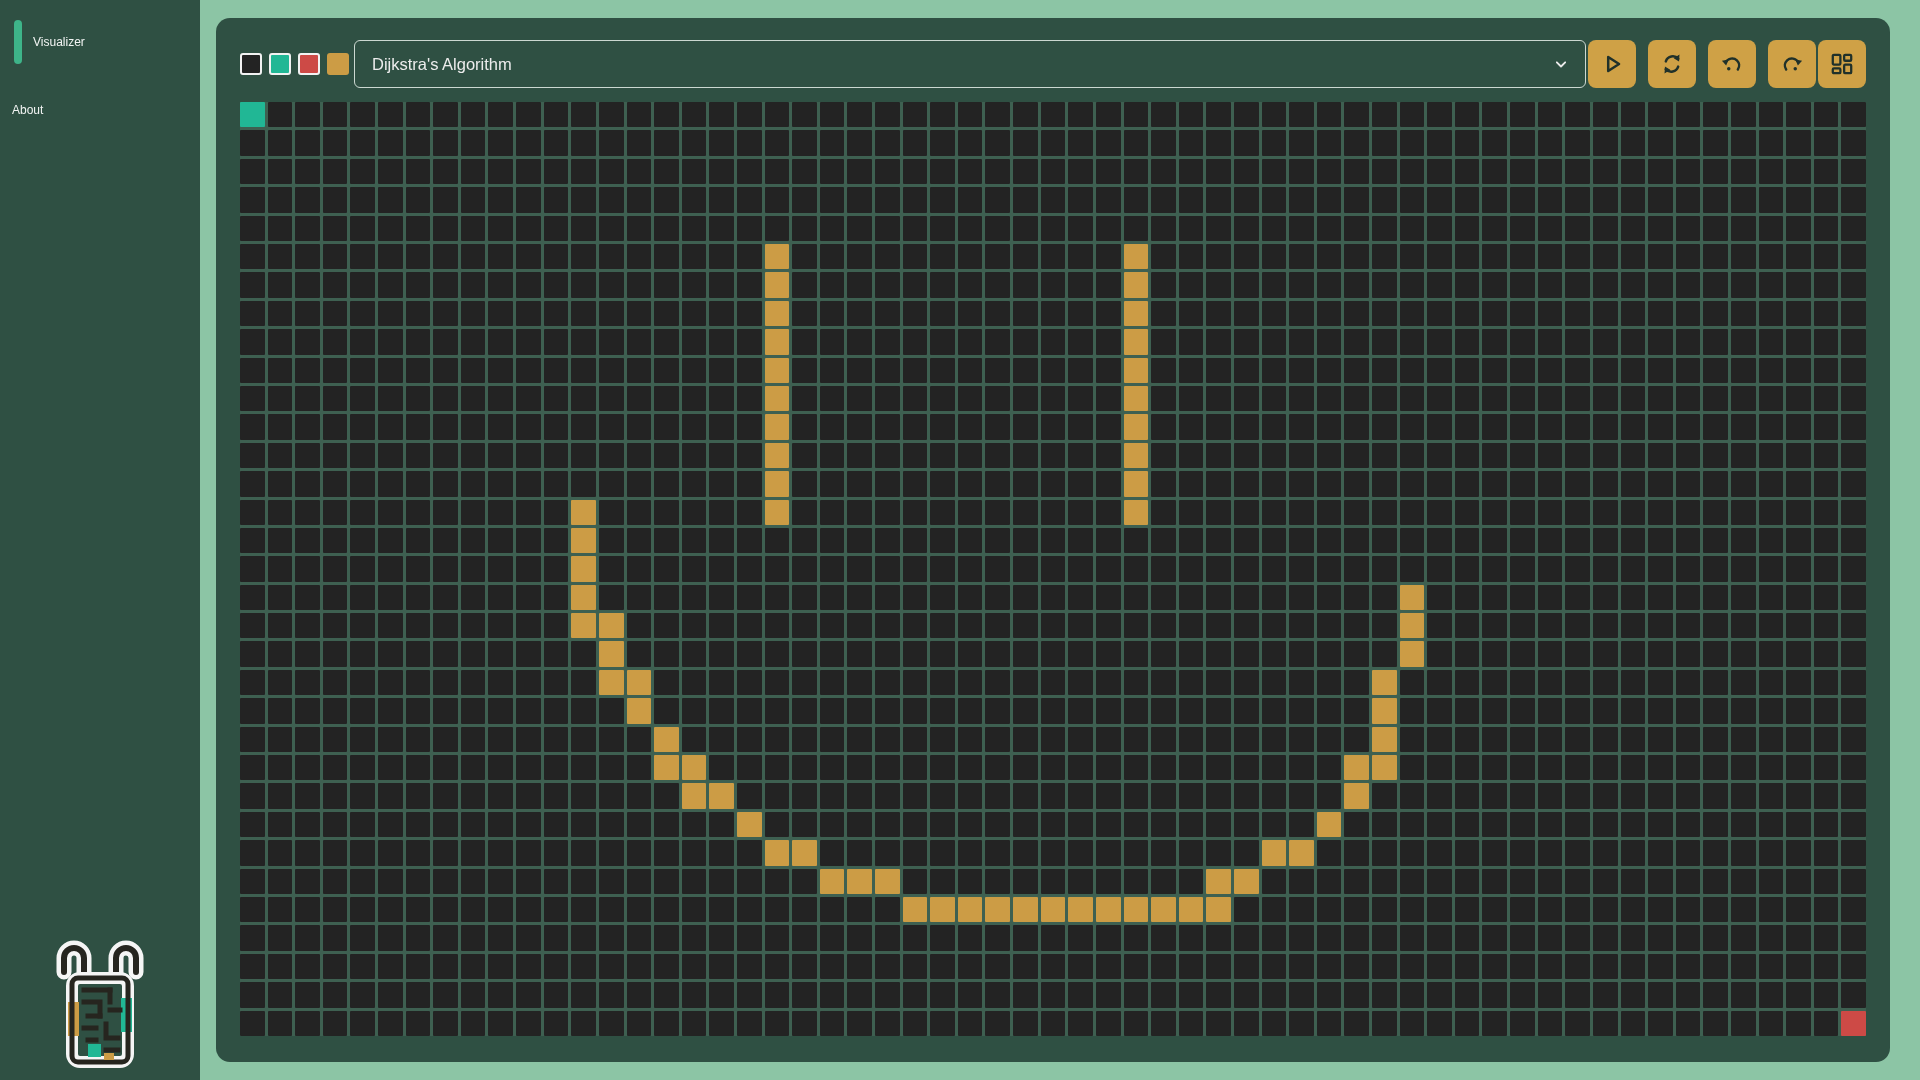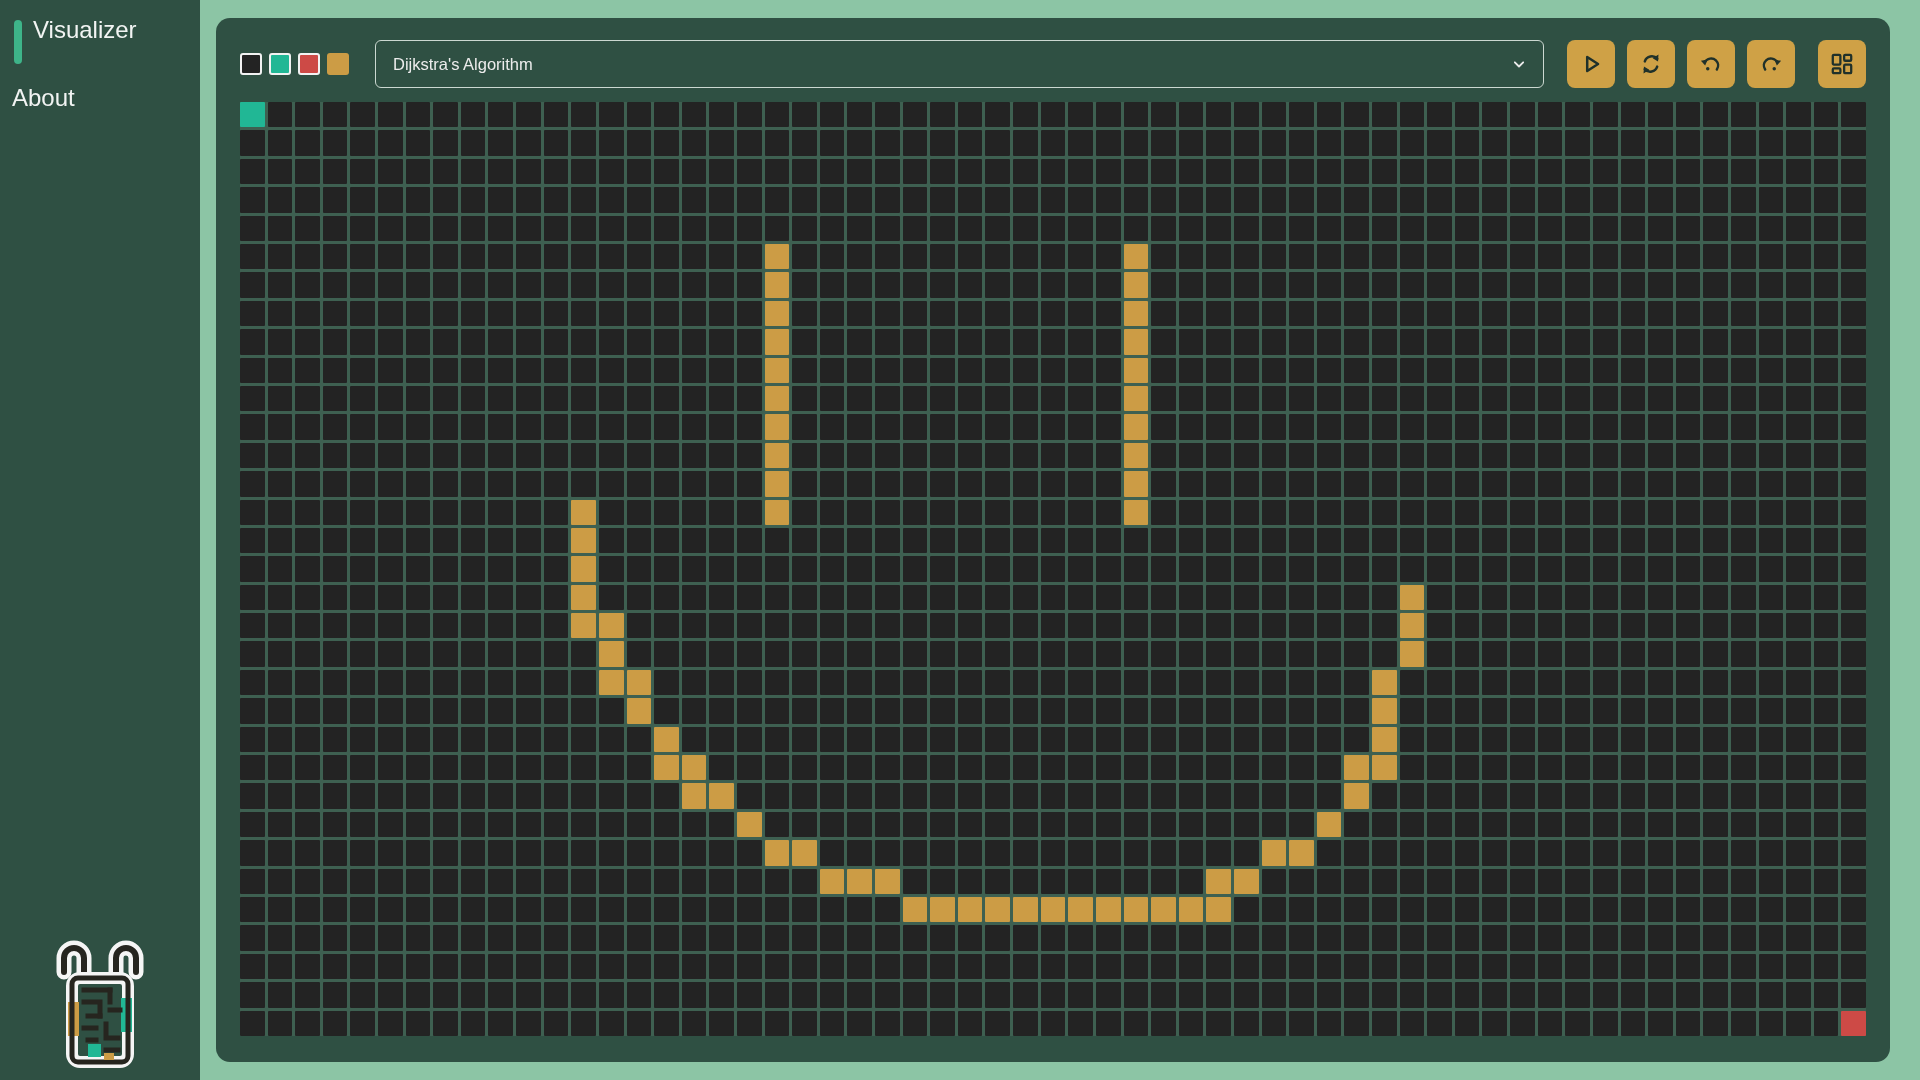--- a/index.html
+++ b/index.html
@@ -10,40 +10,40 @@
     position: relative;
   }
 
   
   .sidebar {
     position: absolute; left: 0; top: 0; width: 200px; height: 1080px;
     background: #2f5043;
     padding-top: 16px;
   }
   .nav-item {
-    position: relative; height: 52px; display: flex; 
-    padding-left: 33px; color: #f2f4f3; font-size: 24px; cursor: pointer;
+    position: relative; height: 52px; display: flex; align-items: center;
+    padding-left: 33px; color: #f2f4f3; font-size: 12px; cursor: pointer;
   }
   .nav-item + .nav-item { margin-top: 16px; padding-left: 12px; }
   .nav-indicator {
     position: absolute; left: 14px; top: 4px; width: 8px; height: 44px;
     border-radius: 5px; background: #3eb489;
   }
   .logo-wrap { position: absolute; left: 44px; bottom: 12px; width: 112px; height: 142px; }
 
   
   .panel {
     position: absolute; left: 216px; top: 18px; width: 1674px; height: 1044px;
     background: #2f5043; border-radius: 14px; overflow: hidden;
   }
 
   
   .toolbar {
     position: absolute; left: 24px; right: 24px; top: 22px; height: 48px;
-    display: flex; align-items: center; gap: 23px;
+    display: flex; align-items: center; gap: 2px;
   }
   .palette { display: flex; gap: 7px; align-items: center; flex: 0 0 auto; margin-right: 3px; }
   .swatch {
     width: 22px; height: 22px; border-radius: 3px; border: 2px solid #f2f2f2; cursor: pointer;
   }
   .swatch:last-child { border-color: transparent; }
   .select-box {
     height: 48px; border: 1px solid #ccd8d1; border-radius: 6px;
     display: flex; align-items: center; justify-content: space-between;
     padding: 0 14px 0 17px; color: #ececec; font-size: 16.5px; cursor: pointer;

